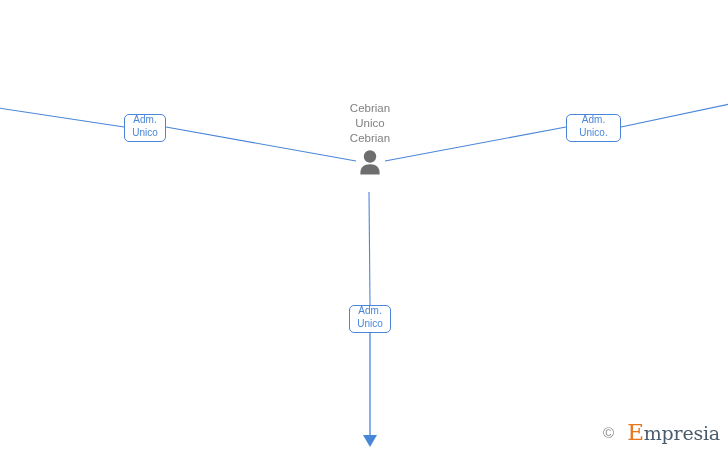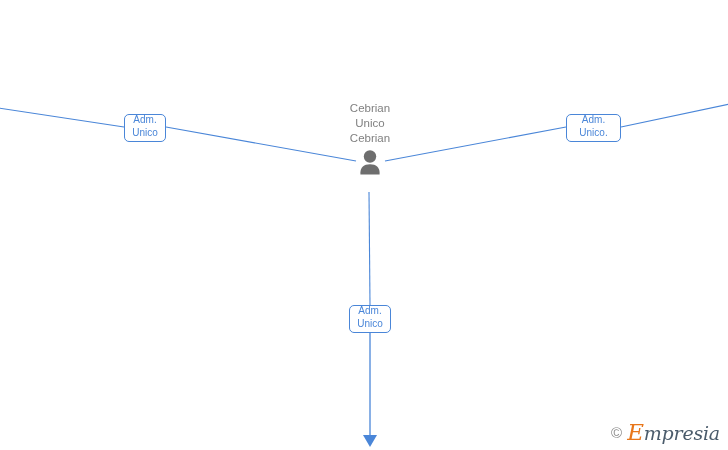--- a/index.html
+++ b/index.html
@@ -79,25 +79,25 @@
     gap: 5px;
     white-space: nowrap;
   }
   .wm-copy {
     color: #8c8c8c;
     font-size: 15px;
     line-height: 1;
   }
   .wm-brand {
     font-family: "DejaVu Serif", serif;
-    font-style: italic;
     font-size: 19px;
     line-height: 1;
     color: #4a5b6b;
     letter-spacing: -0.2px;
+    margin-left: 8px;
   }
   .wm-brand .wm-e {
     color: #e8761a;
     font-size: 23px;
   }
 </style>
 </head>
 <body>
 
 <div id="graph-canvas">

